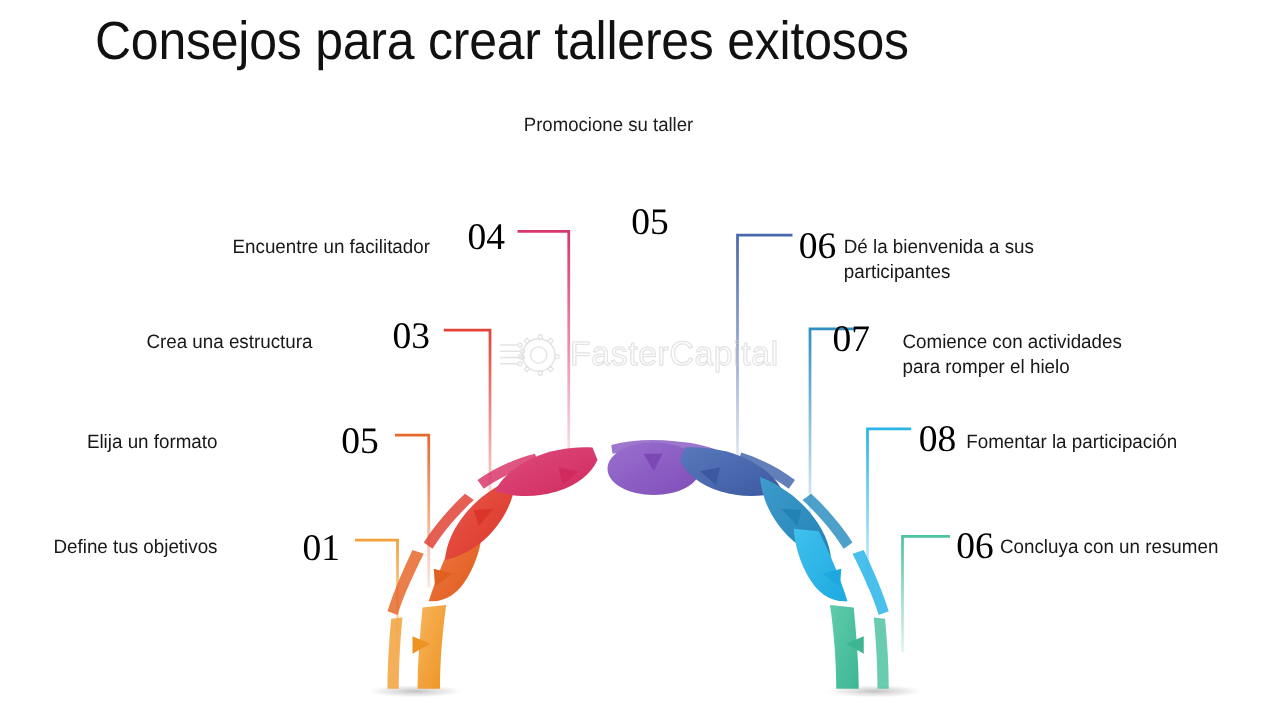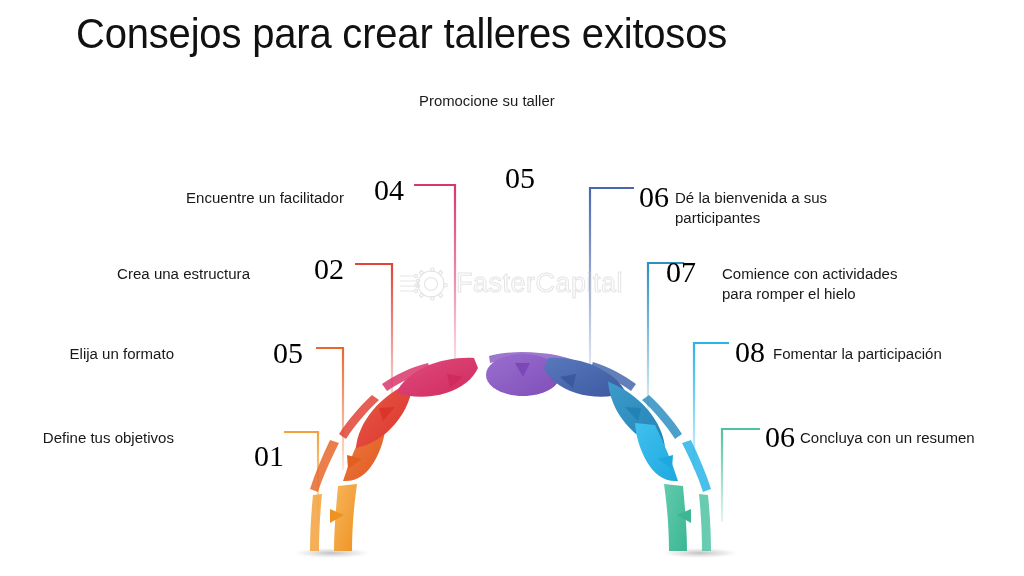--- a/index.html
+++ b/index.html
@@ -299,23 +299,23 @@
         <path d="M2 14 h14 M2 19 h16 M2 24 h16 M2 29 h14"></path>
         <circle cx="18" cy="14" r="1.6"></circle>
           <circle cx="20" cy="19" r="1.6"></circle>
         <circle cx="20" cy="24" r="1.6"></circle>
           <circle cx="18" cy="29" r="1.6"></circle>
       </g>
     </svg>
     <div class="wm-text">FasterCapital</div>
   </div>
 
-  <div class="step-num" style="left:242px; top:441px;margin-left:12px;">01</div>
+  <div class="step-num" style="left:242px; top:424px;">01</div>
   <div class="step-num" style="left:273px; top:338px;">05</div>
-  <div class="step-num" style="left:314px; top:254px;">02</div>
+  <div class="step-num" style="left:314px; top:254px;">03</div>
   <div class="step-num" style="left:374px; top:175px;">04</div>
   <div class="step-num" style="left:505px; top:163px;text-align:center;">05</div>
   <div class="step-num" style="left:639px; top:182px;">06</div>
   <div class="step-num" style="left:666px; top:257px;">07</div>
   <div class="step-num" style="left:735px; top:337px;">08</div>
   <div class="step-num" style="left:765px; top:422px;">06</div>
 
   <div class="step-label right-align" style="left:0px; top:428px; width:174px;">Define tus objetivos</div>
   <div class="step-label right-align" style="left:0px; top:344px; width:174px;">Elija un formato</div>
   <div class="step-label right-align" style="left:0px; top:264px; width:250px;">Crea una estructura</div>

